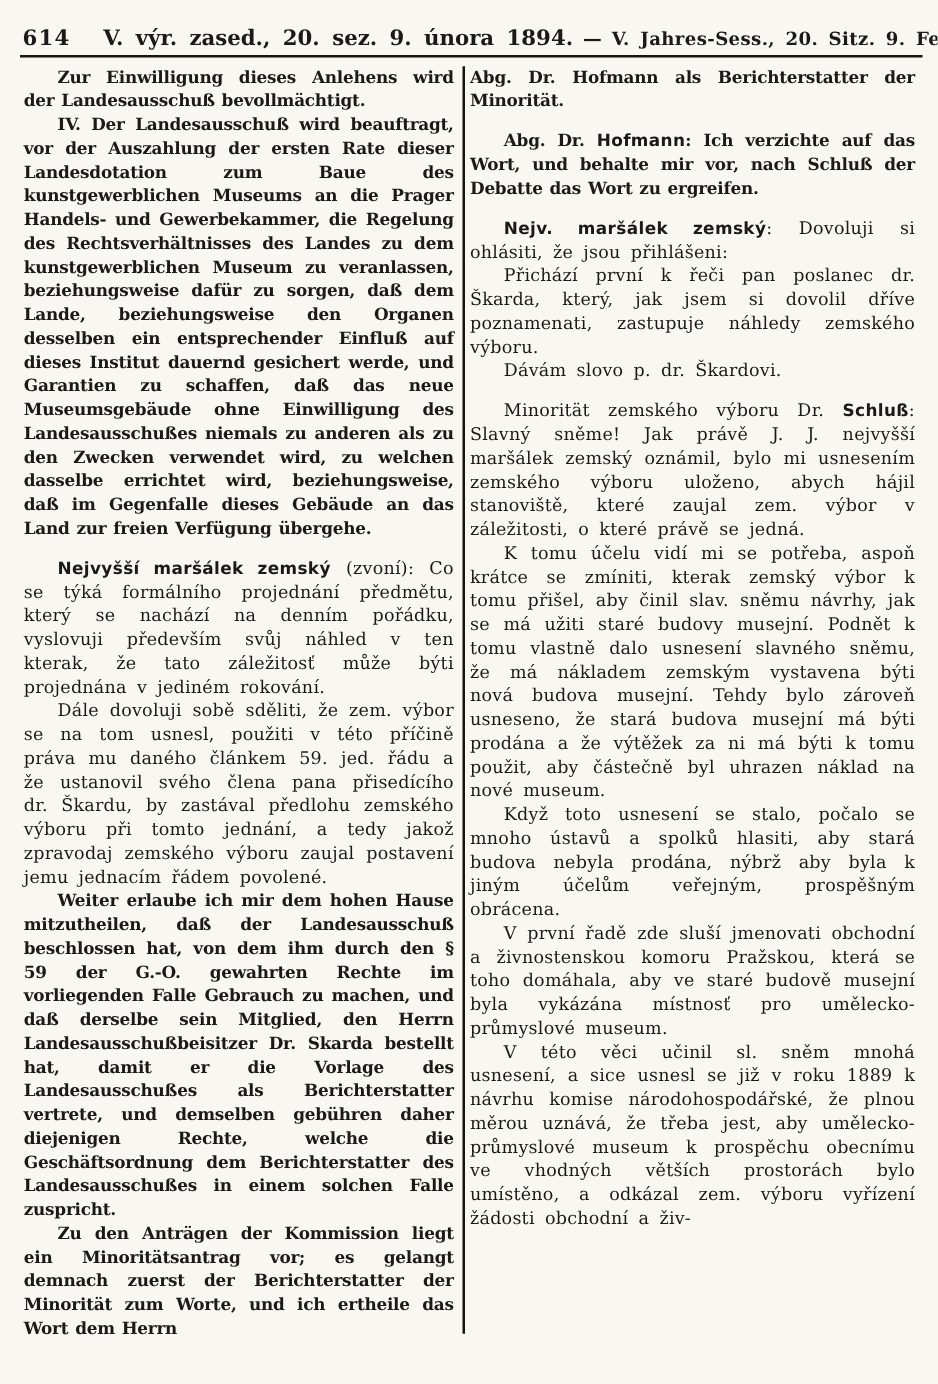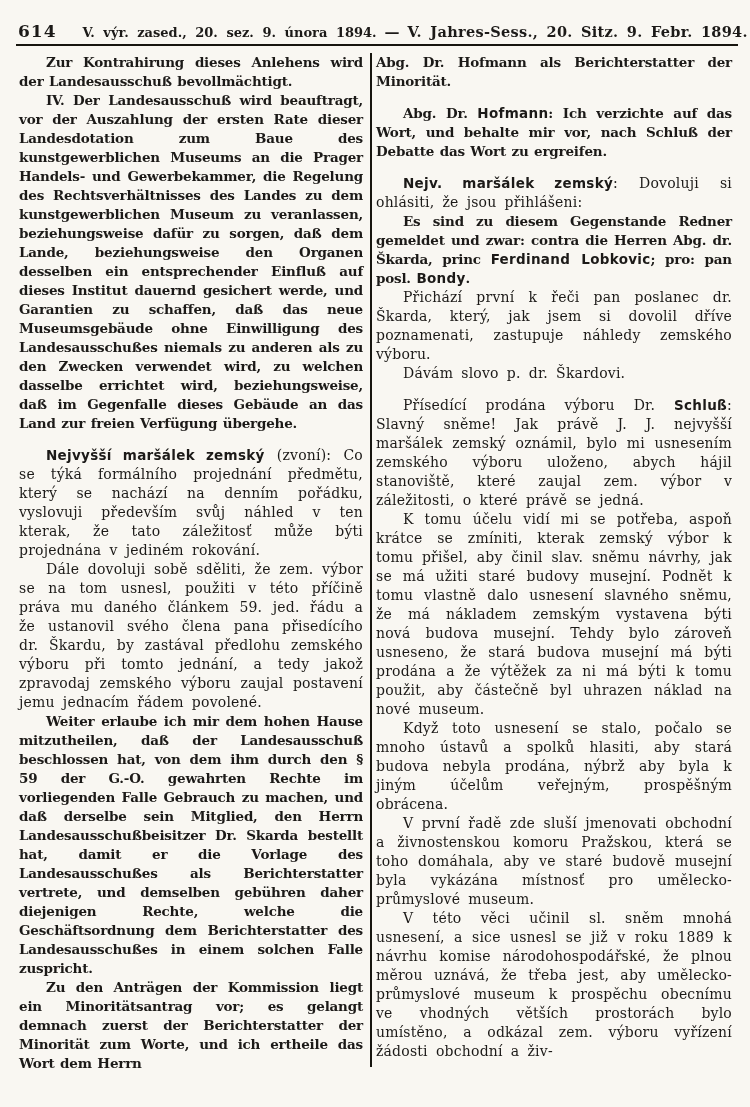--- a/index.html
+++ b/index.html
@@ -28,21 +28,21 @@
     font-family: "DejaVu Serif", serif;
     font-weight: bold;
     font-size: 17px;
     margin-right: 26px;
     letter-spacing: 1px;
   }
   .header-left {
     flex: 1;
     text-align: center;
     font-weight: bold;
-    font-size: 13px;
+    font-size: 17px;
     word-spacing: 4px;
     white-space: nowrap;
   }
   .header-sep {
     font-weight: bold;
     font-size: 15px;
     padding: 0 8px;
   }
   .header-right {
     flex: 1;
@@ -125,36 +125,35 @@
     <span class="page-number">614</span>
     <span class="header-left">V. výr. zased., 20. sez. 9. února 1894.</span>
     <span class="header-sep">—</span>
     <span class="header-right">V. Jahres-Sess., 20. Sitz. 9. Febr. 1894.</span>
   </div>
 
   <div class="header-rule"></div>
 
   <div class="columns">
     <div class="col col-left" id="col-left">
-        <p class="para fraktur indent"><span class="seg">Zur Kontrahirung dieses Anlehens wird der Landesausschuß bevollmächtigt.</span></p>
+        <p class="para fraktur indent"><span class="seg">Zur Einwilligung dieses Anlehens wird der Landesausschuß bevollmächtigt.</span></p>
         <p class="para fraktur indent"><span class="seg">IV. Der Landesausschuß wird beauftragt, vor der Auszahlung der ersten Rate dieser Landesdotation zum Baue des kunstgewerblichen Museums an die Prager Handels- und Gewerbekammer, die Regelung des Rechtsverhältnisses des Landes zu dem kunstgewerblichen Museum zu veranlassen, beziehungsweise dafür zu sorgen, daß dem Lande, beziehungsweise den Organen desselben ein entsprechender Einfluß auf dieses Institut dauernd gesichert werde, und Garantien zu schaffen, daß das neue Museumsgebäude ohne Einwilligung des Landesausschußes niemals zu anderen als zu den Zwecken verwendet wird, zu welchen dasselbe errichtet wird, beziehungsweise, daß im Gegenfalle dieses Gebäude an das Land zur freien Verfügung übergehe.</span></p>
         <p class="para czech indent gap"><span class="seg bold">Nejvyšší maršálek zemský</span><span class="seg"> (zvoní): Co se týká formálního projednání předmětu, který se nachází na denním pořádku, vyslovuji především svůj náhled v ten kterak, že tato záležitosť může býti projednána v jediném rokování.</span></p>
         <p class="para czech indent"><span class="seg">Dále dovoluji sobě sděliti, že zem. výbor se na tom usnesl, použiti v této příčině práva mu daného článkem 59. jed. řádu a že ustanovil svého člena pana přisedícího dr. Škardu, by zastával předlohu zemského výboru při tomto jednání, a tedy jakož zpravodaj zemského výboru zaujal postavení jemu jednacím řádem povolené.</span></p>
         <p class="para fraktur indent"><span class="seg">Weiter erlaube ich mir dem hohen Hause mitzutheilen, daß der Landesausschuß beschlossen hat, von dem ihm durch den § 59 der G.-O. gewahrten Rechte im vorliegenden Falle Gebrauch zu machen, und daß derselbe sein Mitglied, den Herrn Landesausschußbeisitzer Dr. Skarda bestellt hat, damit er die Vorlage des Landesausschußes als Berichterstatter vertrete, und demselben gebühren daher diejenigen Rechte, welche die Geschäftsordnung dem Berichterstatter des Landesausschußes in einem solchen Falle zuspricht.</span></p>
         <p class="para fraktur indent"><span class="seg">Zu den Anträgen der Kommission liegt ein Minoritätsantrag vor; es gelangt demnach zuerst der Berichterstatter der Minorität zum Worte, und ich ertheile das Wort dem Herrn</span></p>
       </div>
     <div class="divider"></div>
     <div class="col col-right" id="col-right">
         <p class="para fraktur"><span class="seg">Abg. Dr. Hofmann als Berichterstatter der Minorität.</span></p>
         <p class="para fraktur indent gap"><span class="seg">Abg. Dr. </span><span class="seg bold">Hofmann</span><span class="seg">: Ich verzichte auf das Wort, und behalte mir vor, nach Schluß der Debatte das Wort zu ergreifen.</span></p>
         <p class="para czech indent gap"><span class="seg bold">Nejv. maršálek zemský</span><span class="seg">: Dovoluji si ohlásiti, že jsou přihlášeni:</span></p>
-        <p class="para fraktur indent"><span class="seg">Es sind zu diesem Gegenstande Redner gemeldet und zwar: contra die Herren Abg. dr. Škarda, princ </span><span class="seg bold">Ferdinand Lobkovic</span><span class="seg">; pro: pan posl. </span><span class="seg bold">Bondy</span><span class="seg">.</span></p>
         <p class="para czech indent"><span class="seg">Přichází první k řeči pan poslanec dr. Škarda, který, jak jsem si dovolil dříve poznamenati, zastupuje náhledy zemského výboru.</span></p>
         <p class="para czech indent"><span class="seg">Dávám slovo p. dr. Škardovi.</span></p>
-        <p class="para czech indent gap"><span class="seg">Přísedící prodána výboru Dr. </span><span class="seg bold">Schluß</span><span class="seg">: Slavný sněme! Jak právě J. J. nejvyšší maršálek zemský oznámil, bylo mi usnesením zemského výboru uloženo, abych hájil stanoviště, které zaujal zem. výbor v záležitosti, o které právě se jedná.</span></p>
+        <p class="para czech indent gap"><span class="seg">Minorität zemského výboru Dr. </span><span class="seg bold">Schluß</span><span class="seg">: Slavný sněme! Jak právě J. J. nejvyšší maršálek zemský oznámil, bylo mi usnesením zemského výboru uloženo, abych hájil stanoviště, které zaujal zem. výbor v záležitosti, o které právě se jedná.</span></p>
         <p class="para czech indent"><span class="seg">K tomu účelu vidí mi se potřeba, aspoň krátce se zmíniti, kterak zemský výbor k tomu přišel, aby činil slav. sněmu návrhy, jak se má užiti staré budovy musejní. Podnět k tomu vlastně dalo usnesení slavného sněmu, že má nákladem zemským vystavena býti nová budova musejní. Tehdy bylo zároveň usneseno, že stará budova musejní má býti prodána a že výtěžek za ni má býti k tomu použit, aby částečně byl uhrazen náklad na nové museum.</span></p>
         <p class="para czech indent"><span class="seg">Když toto usnesení se stalo, počalo se mnoho ústavů a spolků hlasiti, aby stará budova nebyla prodána, nýbrž aby byla k jiným účelům veřejným, prospěšným obrácena.</span></p>
         <p class="para czech indent"><span class="seg">V první řadě zde sluší jmenovati obchodní a živnostenskou komoru Pražskou, která se toho domáhala, aby ve staré budově musejní byla vykázána místnosť pro umělecko-průmyslové museum.</span></p>
         <p class="para czech indent"><span class="seg">V této věci učinil sl. sněm mnohá usnesení, a sice usnesl se již v roku 1889 k návrhu komise národohospodářské, že plnou měrou uznává, že třeba jest, aby umělecko-průmyslové museum k prospěchu obecnímu ve vhodných větších prostorách bylo umístěno, a odkázal zem. výboru vyřízení žádosti obchodní a živ-</span></p>
       </div>
   </div>
 
 </div>
 
 </body></html>

